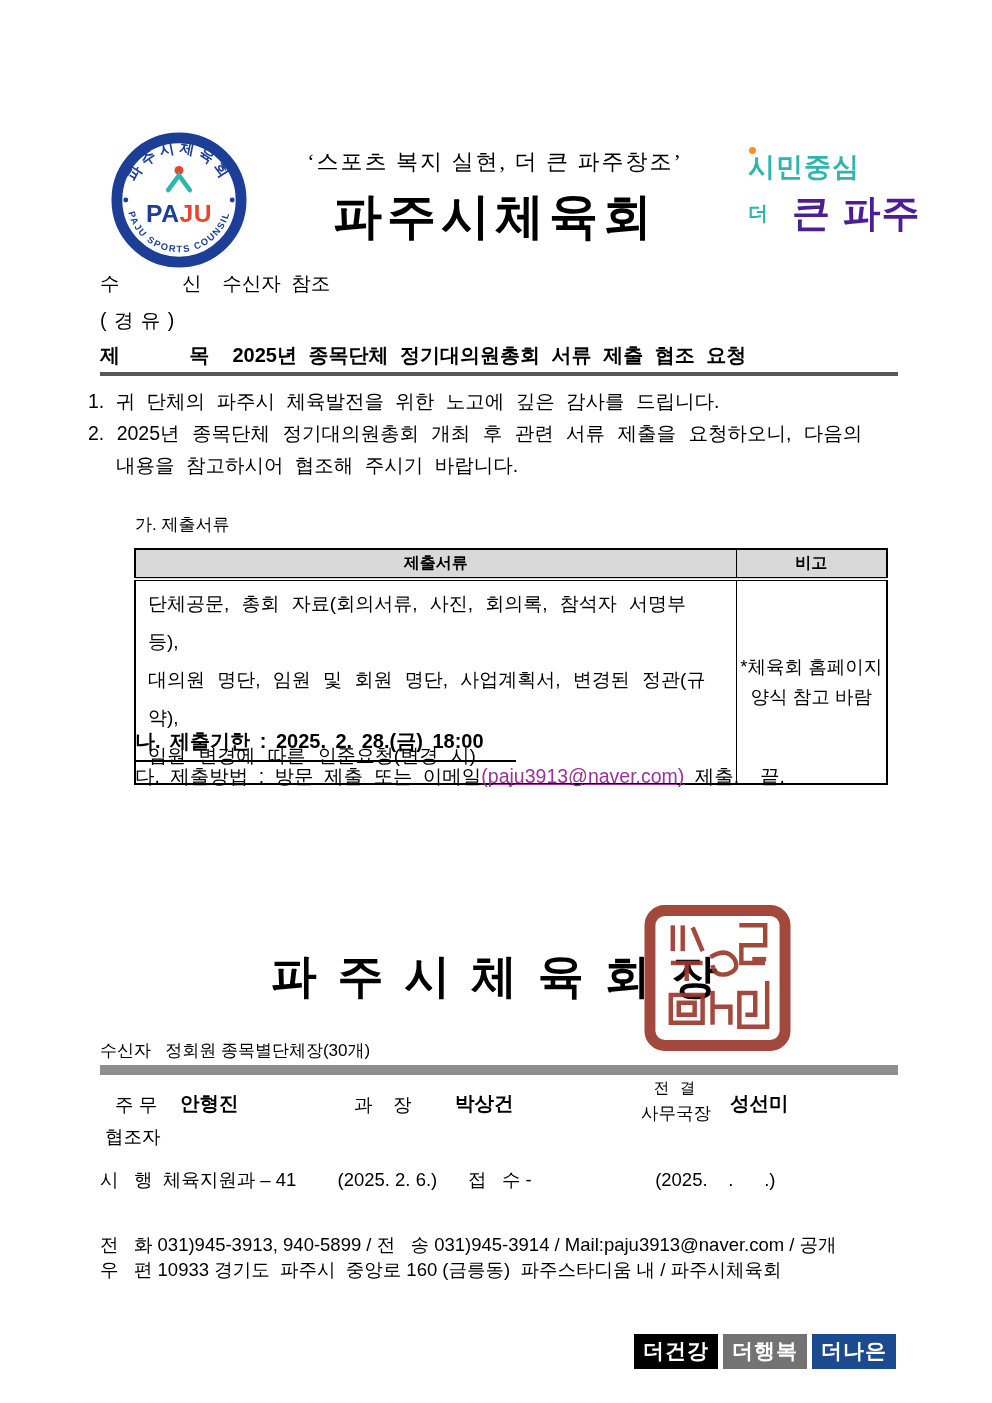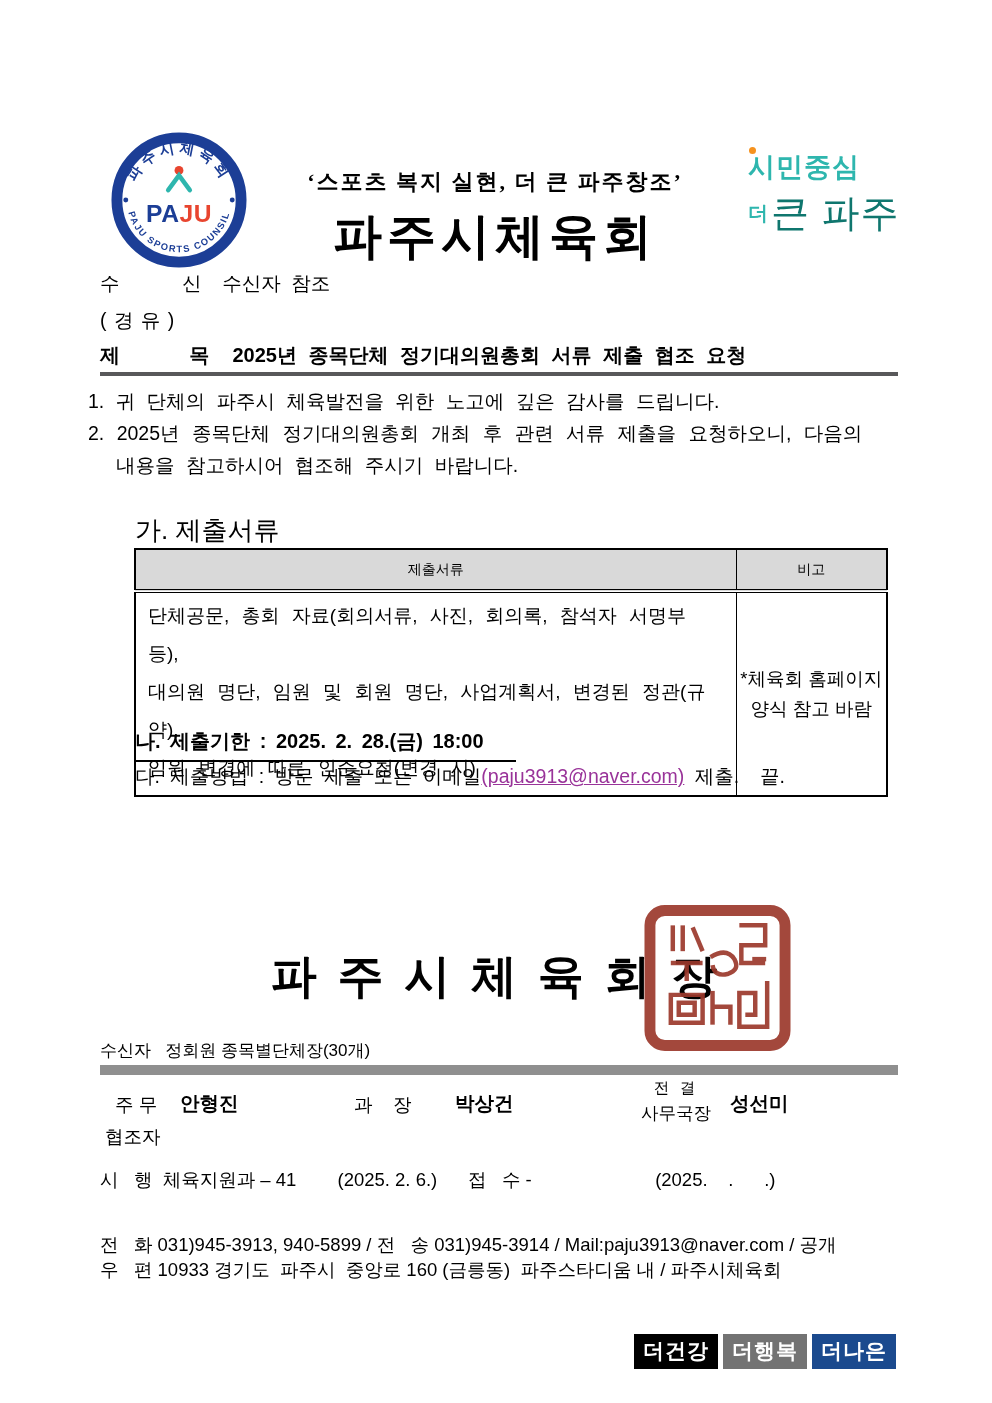--- a/index.html
+++ b/index.html
@@ -9,56 +9,56 @@
     background:#ffffff; overflow:hidden;
     font-family:"Liberation Sans", sans-serif; color:#000;
   }
   .abs { position:absolute; }
   .pre { white-space:pre-wrap; }
 
   
   .logo-svg { position:absolute; left:110px; top:131px; width:138px; height:138px; }
   .head-center { position:absolute; left:255px; top:147px; width:480px; text-align:center; }
   .slogan {
-    font-family:"Liberation Serif", serif; font-weight:700;
-    font-size:22px; letter-spacing:2px; white-space:nowrap;margin-top:20px;
+    font-family:"Liberation Serif", serif; font-weight:400;
+    font-size:22px; letter-spacing:2px; white-space:nowrap;
   }
   .org-title {
     margin-top:7px; font-size:49px; font-weight:900; letter-spacing:5px; white-space:nowrap;
   }
   .brand { position:absolute; left:748px; top:149px; width:170px; }
   .brand-top { position:relative; font-size:27px; font-weight:900; color:#2eb6ae; letter-spacing:1px; }
   .brand-top .accent-dot {
     position:absolute; left:1px; top:-2px; width:7px; height:7px; border-radius:50%;
     background:#f6921e;
   }
   .brand-bottom { display:flex; align-items:center; margin-top:3px; }
   .brand-small { font-size:20px; font-weight:900; color:#2eb6ae; margin-right:3px; }
-  .brand-big { font-size:38px; font-weight:400; color:#0f766e; letter-spacing:1px; white-space:nowrap; }
+  .brand-big { font-size:38px; font-weight:700; color:#4c1d95; letter-spacing:1px; white-space:nowrap;margin-left:21px; }
 
   
   .meta-to      { left:100px; top:270px; font-size:19.5px; word-spacing:5px; }
   .meta-via     { left:100px; top:307px; font-size:19.5px; letter-spacing:1px; }
   .meta-subject { left:100px; top:342px; font-size:20px; font-weight:700; word-spacing:6px; }
   .subject-rule { left:100px; top:372px; width:798px; height:4px; background:#58585a; }
 
   
   .body-p1  { left:88px;  top:388px; font-size:19.5px; word-spacing:6px; }
   .body-p2a { left:88px;  top:420px; font-size:19.5px; word-spacing:7px; }
   .body-p2b { left:116px; top:452px; font-size:19.5px; word-spacing:6px; }
 
   
-  .sec-a-heading { left:135px; top:513px; font-size:26px; }
+  .sec-a-heading { left:135px; top:513px; font-size:17px; }
   .doc-table {
     left:134px; top:548px; width:752px; border-collapse:collapse; position:absolute;
     table-layout:fixed;
   }
   .doc-table th, .doc-table td { border:1px solid #000; }
   .doc-table th {
-    background:#d9d9d9; height:42px; font-size:14px; font-weight:400;
+    background:#d9d9d9; height:30px; font-size:16px; font-weight:700;
     border-top:2px solid #000; border-bottom:4px double #000;
   }
   .doc-table th:first-child, .doc-table td:first-child { border-left:2px solid #000; }
   .doc-table th:last-child,  .doc-table td:last-child  { border-right:2px solid #000; }
   .doc-table td { border-bottom:2px solid #000; height:117px; vertical-align:middle; }
   .cell-docs { padding:4px 10px 8px 12px; font-size:19px; line-height:38px; word-spacing:7px; }
   .cell-note { text-align:center; font-size:18.5px; line-height:30px; }
 
   
   .sec-b { left:135px; top:728px; font-size:20px; font-weight:700; }

